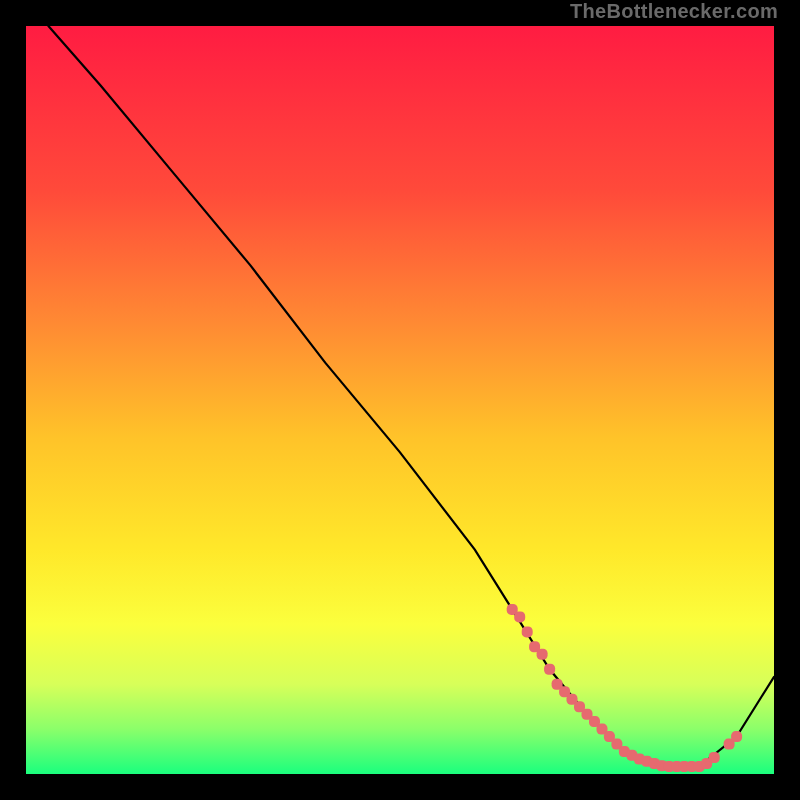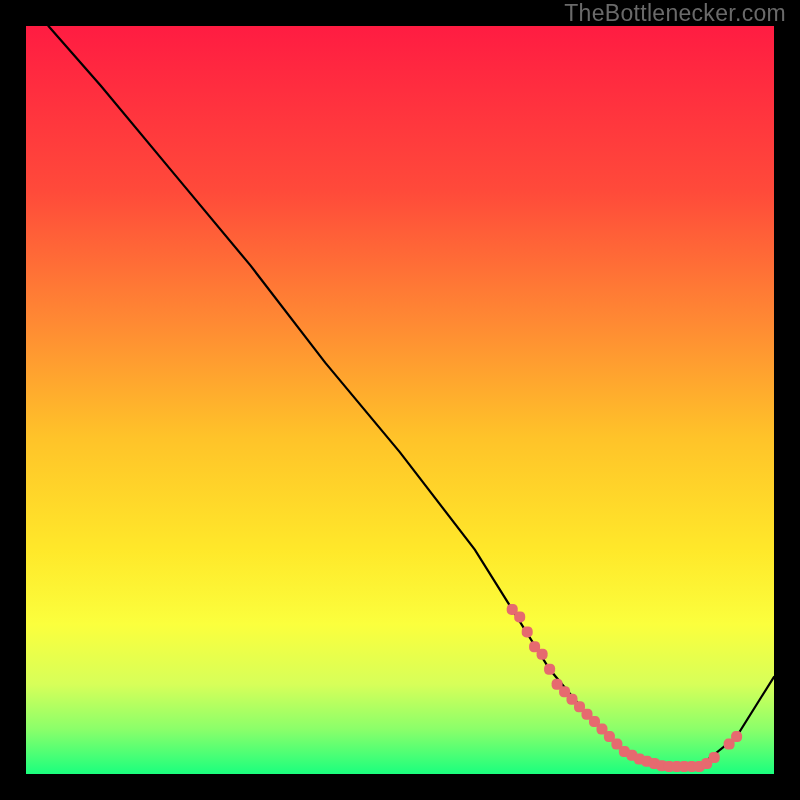--- a/index.html
+++ b/index.html
@@ -16,26 +16,26 @@
     height: 800px;
   }
   svg {
     position: absolute;
     top: 0;
     left: 0;
   }
   .attrib {
     position: absolute;
     top: 0;
-    right: 14px;
+    right: 22px;
     font-family: Arial, Helvetica, sans-serif;
-    font-size: 23px;
+    font-size: 20px;
     letter-spacing: 0.3px;
     color: #6a6a6a;
-    font-weight: 400;
+    font-weight: 700;
     user-select: none;
   }
 </style>
 </head>
 <body>
 
 <div class="stage">
 
   <svg viewBox="0 0 800 800" width="800" height="800">
     <defs>

